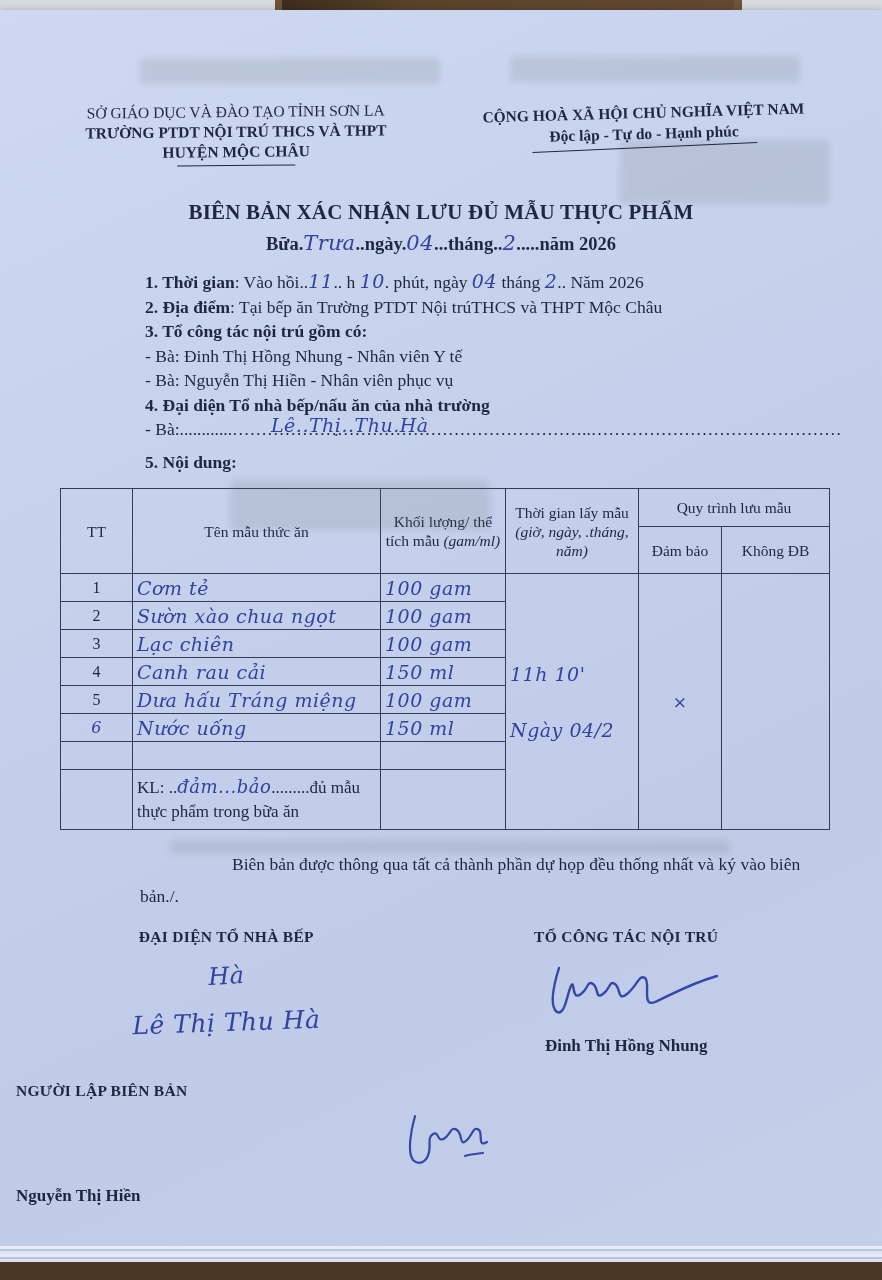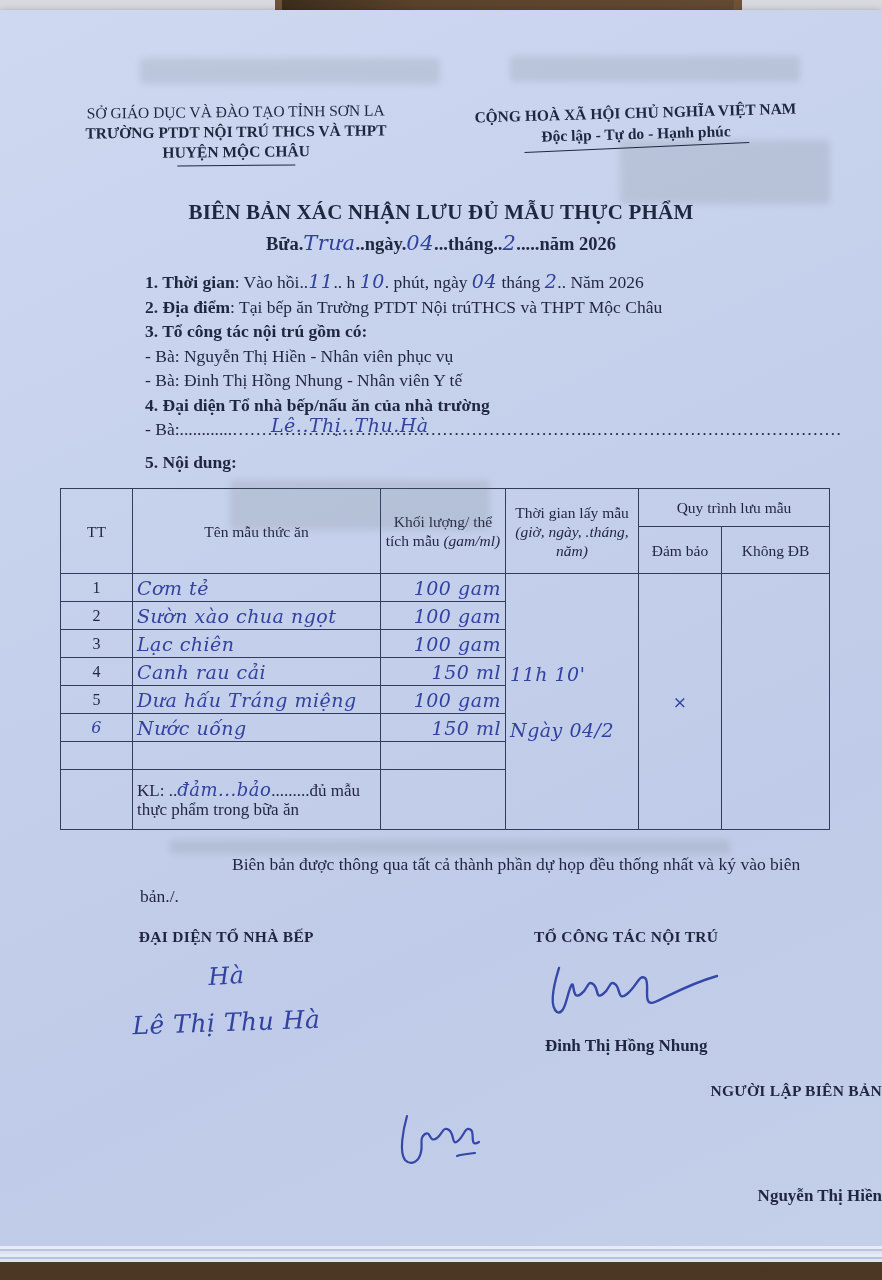--- a/index.html
+++ b/index.html
@@ -19,21 +19,21 @@
   .paper {
     position:absolute; top:10px; left:0; right:0; bottom:32px;
     background:linear-gradient(155deg,#ced8f1 0%,#c6d1ec 35%,#bfcbe8 70%,#c4cfe9 100%);
     color:#1e2740; box-shadow:0 2px 8px rgba(0,0,0,.35);
   }
   
   .smudge { position:absolute; filter:blur(3px); opacity:.14; background:#5a6a62; border-radius:4px; }
   .b { font-weight:bold; }
   .hw { font-family:"DejaVu Serif", serif; font-style:italic; color:#31429f; letter-spacing:.5px; }
 
-  .doc-header { display:flex; padding:92px 38px 0 36px; text-align:center; }
+  .doc-header { display:flex; justify-content:space-between; padding:92px 38px 0 36px; text-align:center; }
   .dh-left { width:400px; font-size:15.5px; line-height:20px; transform:rotate(-.6deg); }
   .dh-right { width:400px; font-size:15.5px; line-height:21px; transform:rotate(-1.6deg); }
   .rule { border-top:1.8px solid #1e2740; margin:3px auto 0; }
   .rule.r1 { width:118px; }
   .rule.r2 { width:225px; transform:rotate(-1deg); }
 
   .title-block { text-align:center; margin-top:34px; }
   .doc-title { font-size:21px; font-weight:bold; letter-spacing:.2px; }
   .doc-subtitle { font-size:18.5px; font-weight:bold; margin-top:6px; }
   .doc-subtitle .hw { font-weight:normal; font-size:21px; }
@@ -45,46 +45,46 @@
   .noi-dung { margin-top:8px; }
 
   table.sample { border-collapse:collapse; margin:14px 0 0 60px; table-layout:fixed; }
   table.sample td, table.sample th { border:1.7px solid #323d5c; padding:1px 4px; vertical-align:middle; }
   th.h-proc { border-bottom-width:1.2px; }
   .th-txt { font-size:15.5px; font-weight:normal; line-height:19px; text-align:center; }
   .th-it { font-style:italic; }
   td.c-tt { text-align:center; font-size:16px; }
   td.c-name { padding-left:10px; }
   td.c-name .hw, td.c-amt .hw { font-size:19px; }
-  td.c-amt { text-align:right; }
+  td.c-amt { text-align:left; }
   tr.data-row { height:28px; }
   tr.empty-row { height:28px; }
   td.c-time { vertical-align:top; text-align:left; padding:8px 0 0 22px; }
   td.c-time .t1 { font-size:19px; }
   td.c-time .t2 { font-size:19px; margin-top:34px; }
   td.c-ok { vertical-align:top; text-align:center; padding-top:128px; }
   td.c-ok .hw { font-size:17px; }
   tr.kl-row { height:60px; }
-  td.kl-cell { font-size:17px; line-height:19px; padding-left:6px; }
+  td.kl-cell { font-size:17px; line-height:24px; padding-left:6px; }
   td.kl-cell .hw { font-size:18px; }
 
   .closing { margin:18px 48px 0 140px; font-size:17.5px; line-height:32px; text-indent:92px; }
 
   .sig-row { display:flex; margin-top:16px; }
   .sig-col { text-align:center; }
   .sig-col.left { width:46%;padding-left:47px; }
   .sig-col.right { width:50%; }
   .sig-title { font-size:15.5px; font-weight:bold; letter-spacing:.3px; }
   .sig-hw1 { font-size:24px; margin-top:16px; transform:rotate(-3deg); }
   .sig-hw2 { font-size:25px; margin-top:18px; transform:rotate(-2deg); }
   .sig-name { font-size:17px; font-weight:bold; }
   .sig-scribble { display:block; margin:4px auto 0; }
   .right .sig-name { margin-top:8px; }
 
-  .maker-block { text-align:right; margin-top:26px; }
+  .maker-block { text-align:left; margin-top:26px;padding-left:16px; }
   .maker-title { font-size:15.5px; font-weight:bold; letter-spacing:.3px; }
   .maker-name { font-size:17px; font-weight:bold; margin-top:6px; }
 </style>
 </head>
 <body>
 
 <div class="stage">
   <div class="corner-sheet left"></div>
   <div class="corner-sheet right"></div>
   <div class="top-strip"></div>
@@ -119,22 +119,22 @@
     </div>
 
     <div class="body-list">
       <div>
         <span class="b">1. Thời gian</span><span>: Vào hồi..</span><span class="hw">11</span><span>.. h </span><span class="hw">10</span><span>. phút, ngày </span><span class="hw">04</span><span> tháng </span><span class="hw">2</span><span>.. Năm 2026</span>
       </div>
       <div>
         <span class="b">2. Địa điểm</span><span>: Tại bếp ăn Trường PTDT Nội trúTHCS và THPT Mộc Châu</span>
       </div>
       <div class="b">3. Tổ công tác nội trú gồm có:</div>
+      <div>- Bà: Đinh Thị Hồng Nhung - Nhân viên Y tế</div>
       <div>- Bà: Nguyễn Thị Hiền - Nhân viên phục vụ</div>
-      <div>- Bà: Đinh Thị Hồng Nhung - Nhân viên Y tế</div>
       <div class="b">4. Đại diện Tổ nhà bếp/nấu ăn của nhà trường</div>
       <div class="ba-dotted">
         <span>- Bà:............</span><span>……………………………………………………..</span><span>……………………………………………………..</span>
         <span class="hw hw-overlay">Lê..Thị..Thu.Hà</span>
       </div>
       <div class="b noi-dung">5. Nội dung:</div>
     </div>
 
     <table class="sample">
       <colgroup>

